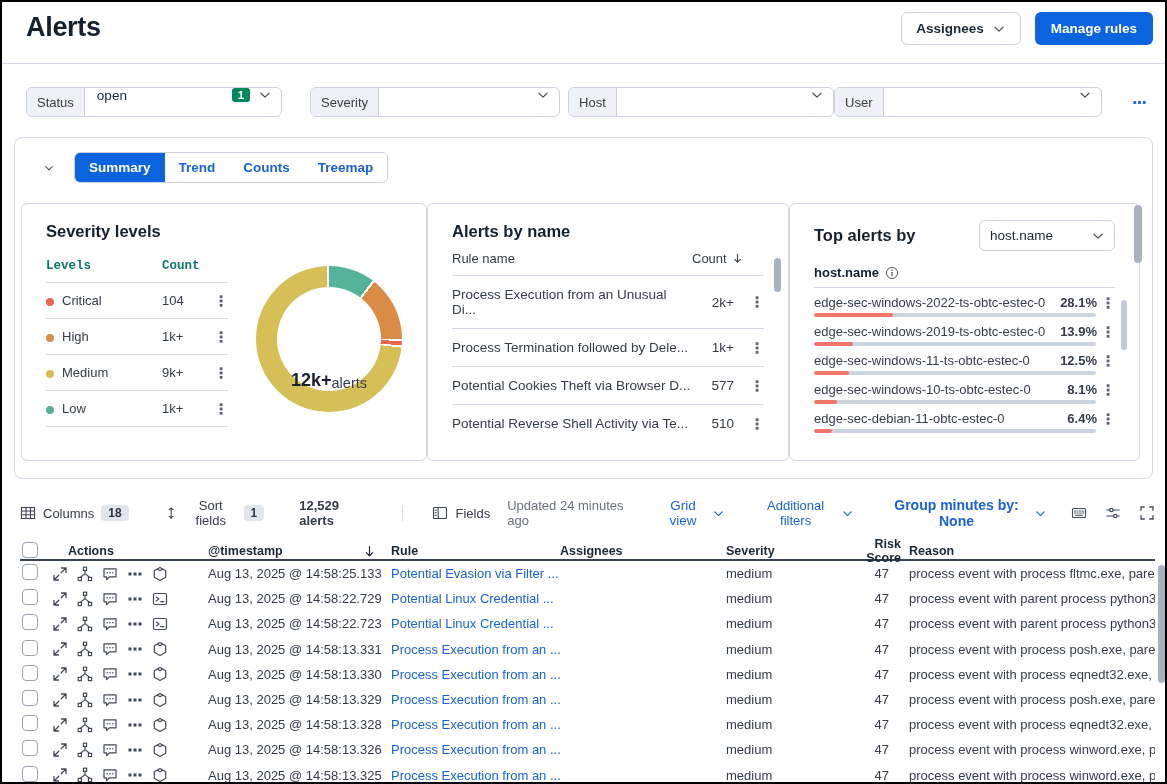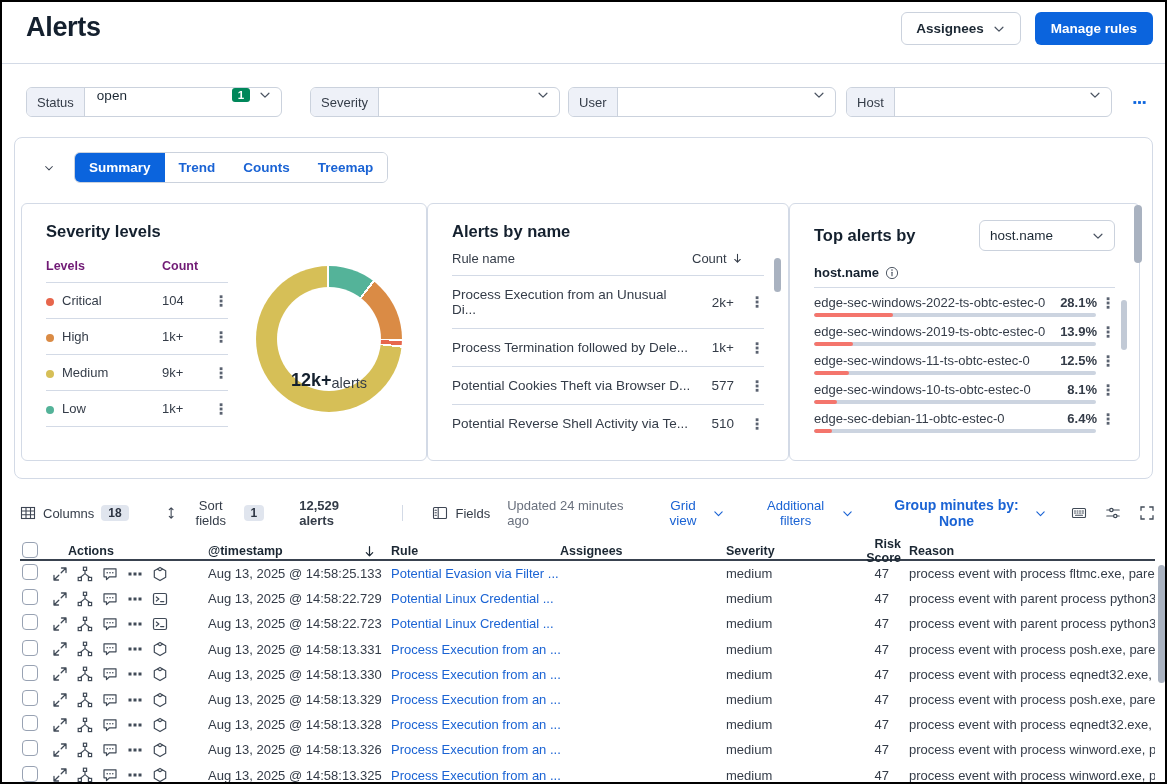--- a/index.html
+++ b/index.html
@@ -33,21 +33,21 @@
   .btn-group button.active { background:#0B64DD; color:#fff; }
   .cards { display:flex; padding:20px 14px 0 6px; }
   .card { border:1px solid #d3dae6; border-radius:6px; background:#fff; height:258px; position:relative; }
   .card-title { font-size:16.5px; font-weight:700; color:#14202e; }
 
   
   .card1 { flex:0 0 370px; padding:18px 24px; }
   .sev-layout { display:flex; margin-top:10px; }
   .sev-table { width:182px; font-size:13px; }
   .sev-hrow, .sev-row { display:grid; grid-template-columns:1fr 44px 22px; align-items:center; }
-  .sev-hrow { font-size:12.5px; font-weight:600; padding:8px 0 9px; color:#701a75; }
+  .sev-hrow { font-size:12.5px; font-weight:600; padding:8px 0 9px; color:#0f766e;font-family:Liberation Mono, monospace; }
   .sev-row { padding:10px 0; border-top:1px solid #d3dae6; color:#343c48; }
   .sev-row:last-child { border-bottom:1px solid #d3dae6; }
   .dot { width:8px; height:8px; border-radius:50%; display:inline-block; margin-right:8px; vertical-align:middle; }
   .num { text-align:left; }
   .dots-btn { background:none; border:none; color:#5a6270; padding:0; display:flex; justify-content:flex-end; }
   .donut-wrap { margin-left:28px; align-self:center; }
   .donut { width:146px; height:146px; border-radius:50%; position:relative; }
   .donut-center { position:absolute; inset:21px; background:#fff; border-radius:50%; display:flex; flex-direction:row; align-items:flex-end; justify-content:center; }
   .donut-center .v { font-size:18px; font-weight:700; color:#14202e; }
   .donut-center .l { font-size:14.5px; color:#343c48; margin-top:1px; }
@@ -228,31 +228,31 @@
     </div>
     <div class="filter" style="width:252px; margin-right:8px;">
       <span class="f-label">Severity</span>
       <span class="f-body">
           <span class="sp"></span>
           <svg class="chev">
             <use href="#i-chev"></use>
           </svg>
         </span>
     </div>
-    <div class="filter" style="width:270px; margin-right:10px;">
-      <span class="f-label">User</span>
+    <div class="filter" style="width:268px;">
+      <span class="f-label">Host</span>
       <span class="f-body">
           <span class="sp"></span>
           <svg class="chev">
             <use href="#i-chev"></use>
           </svg>
         </span>
     </div>
-    <div class="filter" style="width:268px;">
-      <span class="f-label">Host</span>
+    <div class="filter" style="width:270px; margin-right:10px;">
+      <span class="f-label">User</span>
       <span class="f-body">
           <span class="sp"></span>
           <svg class="chev">
             <use href="#i-chev"></use>
           </svg>
         </span>
     </div>
     <button class="more-blue">
         <svg class="ic" style="width:15px;height:15px">
           <use href="#i-moreh"></use>

